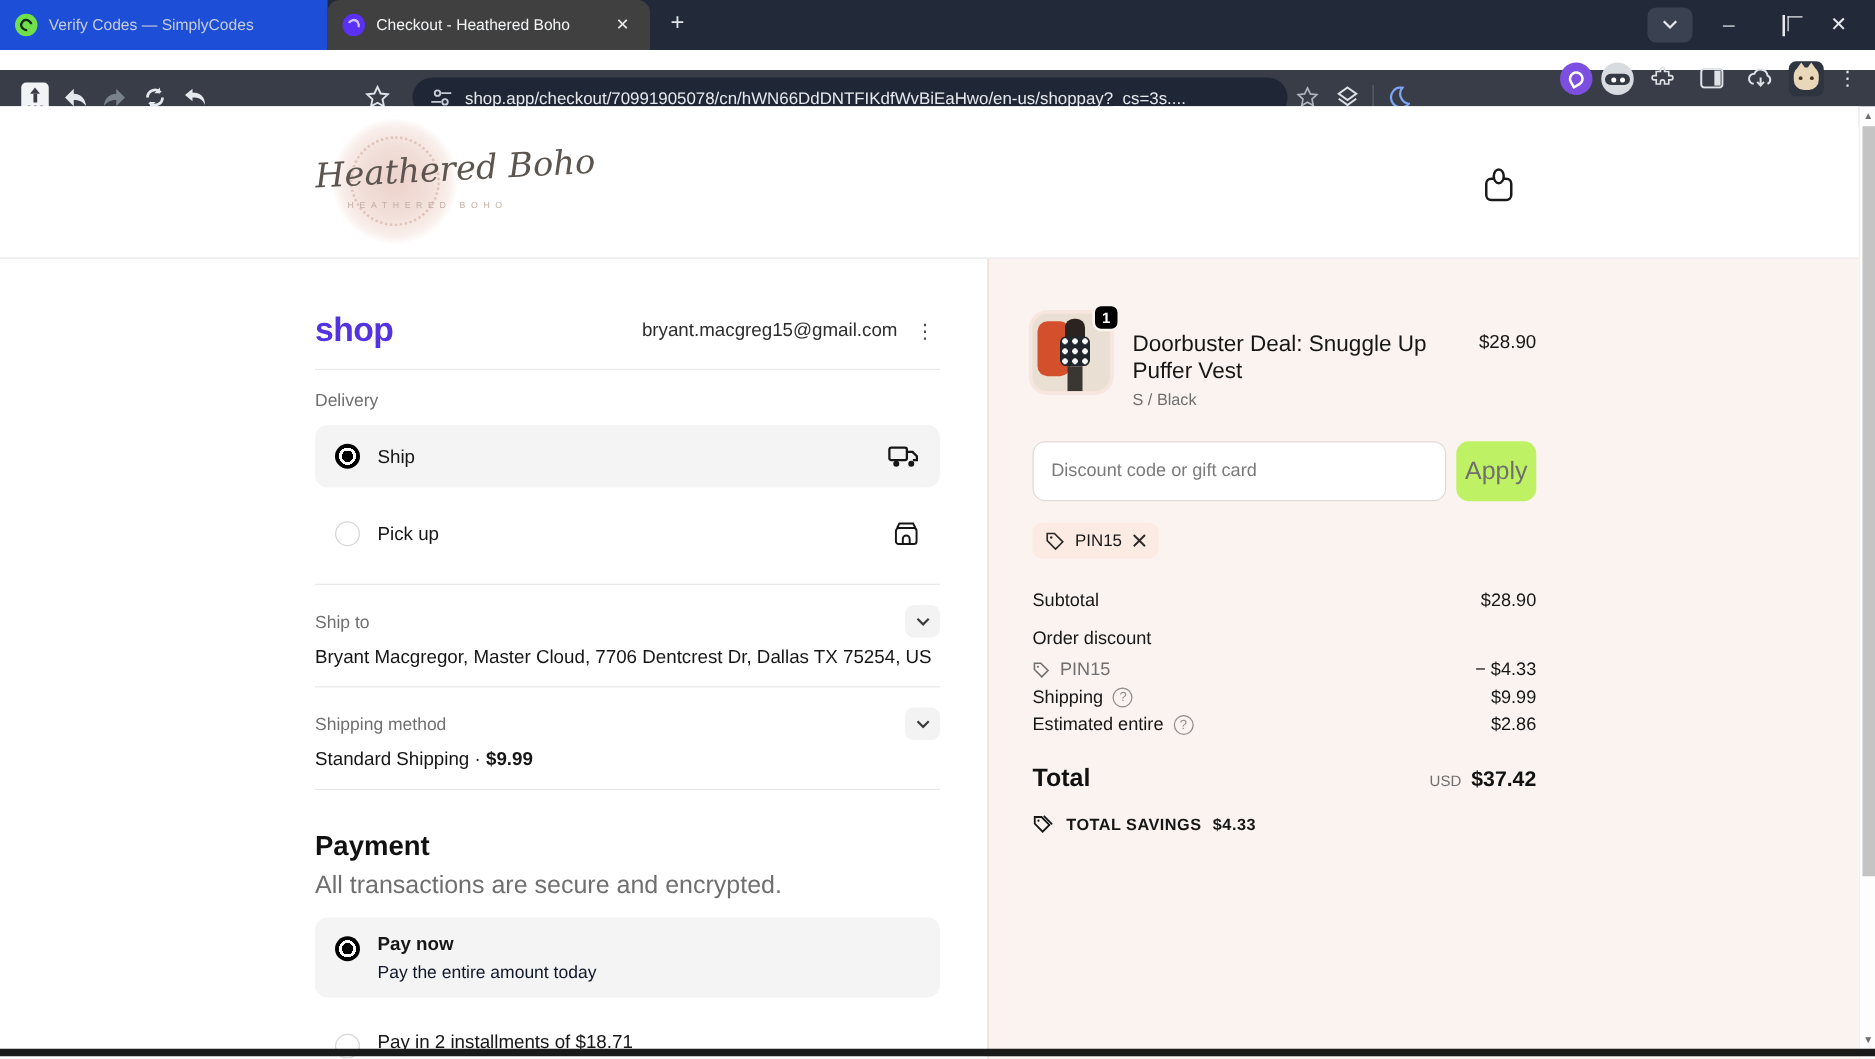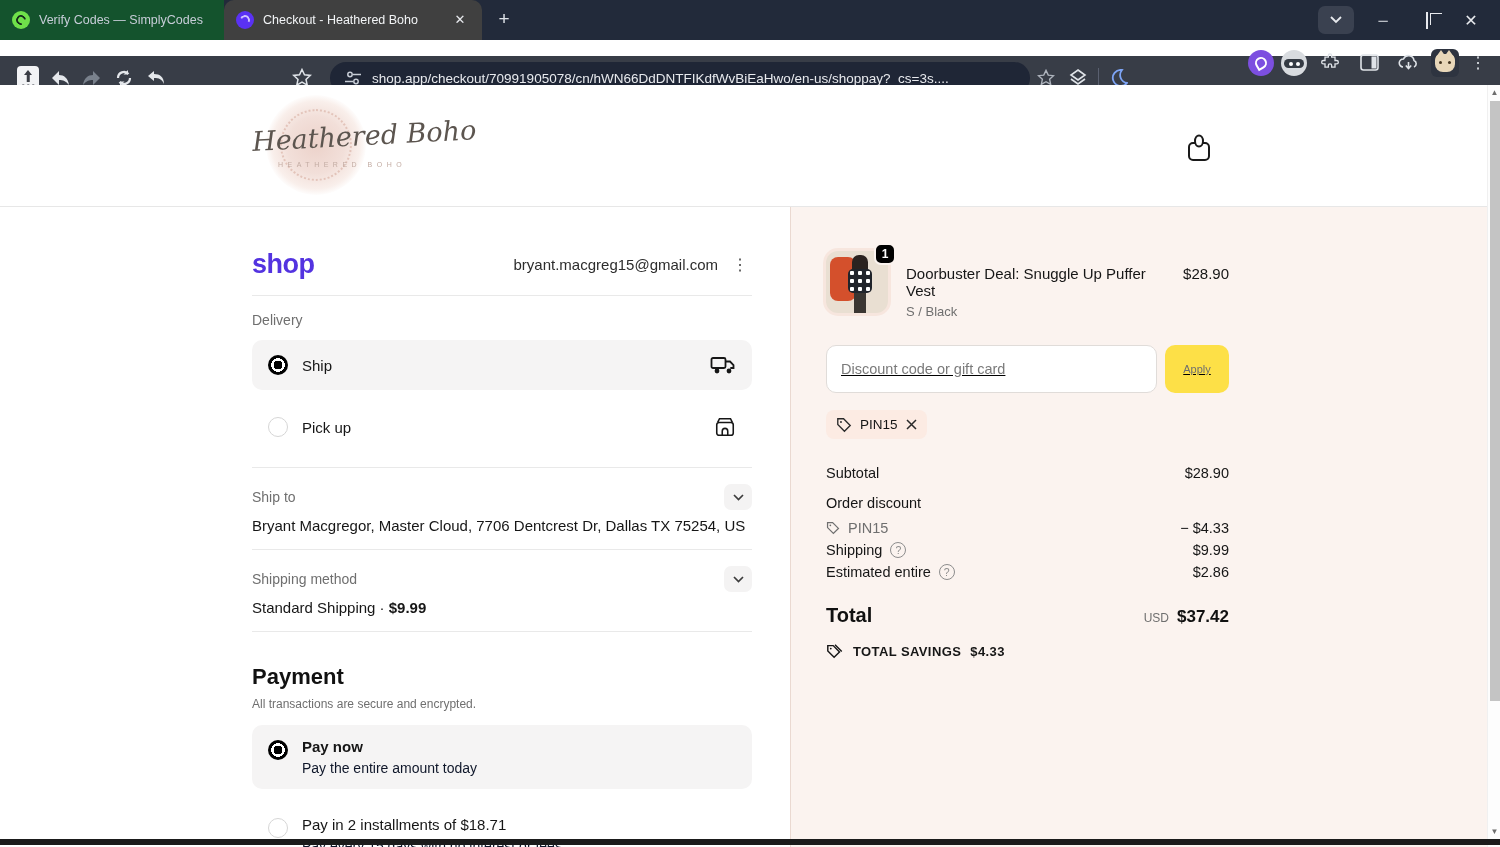--- a/index.html
+++ b/index.html
@@ -2,21 +2,21 @@
 <html><head>
 <meta charset="utf-8">
 <style>
   * { margin:0; padding:0; box-sizing:border-box; }
   html,body { width:1500px; height:847px; overflow:hidden; font-family:"Liberation Sans", sans-serif; background:#fff; }
   .win { position:relative; width:1500px; height:847px; }
 
   
   .tabstrip { position:absolute; top:0; left:0; width:100%; height:40px; background:#222a3a; display:flex; align-items:stretch; }
   .tab { display:flex; align-items:center; gap:9px; padding:0 12px; font-size:12.5px; }
-  .tab.inactive { width:224px; background:#14532d; color:#c7cdd8; }
+  .tab.inactive { width:262px; background:#1d4ed8; color:#c7cdd8; }
   .tab.active { width:258px; background:#404040; color:#f2f4f6; border-radius:10px 10px 0 0; }
   .tab .title { white-space:nowrap; overflow:hidden; text-overflow:ellipsis; flex:1; }
   .favicon { width:18px; height:18px; border-radius:50%; flex:none; position:relative; }
   .fav-green { background:#6fe04a; }
   .fav-green::after { content:""; position:absolute; inset:4px; border-radius:50%; border:2.5px solid #15281c; border-right-color:transparent; transform:rotate(35deg); }
   .fav-shop { background:#5a31f4; }
   .fav-shop::after { content:""; position:absolute; inset:4px; border-radius:50%; border:2.5px solid #cfc2ff; border-left-color:transparent; border-bottom-color:transparent; transform:rotate(-20deg); }
   .tab-close { color:#e8eaee; font-size:13px; width:20px; height:20px; line-height:20px; text-align:center; border-radius:4px; cursor:pointer; }
   .newtab { color:#dfe3e8; font-size:19px; width:28px; height:28px; line-height:26px; text-align:center; margin:6px 0 0 8px; border-radius:6px; cursor:pointer; }
   .strip-right { position:absolute; right:0; top:0; height:40px; display:flex; align-items:center; gap:14px; padding-right:14px; }
@@ -72,46 +72,46 @@
   .optbox { margin-top:12px; height:50px; border-radius:10px; display:flex; align-items:center; padding:0 16px; gap:14px; }
   .optbox.sel { background:#f5f4f4; }
   .radio-on { width:20px; height:20px; border-radius:50%; flex:none;
     background:radial-gradient(circle, #000 0 4.5px, #fff 4.5px 6.8px, #000 6.8px); }
   .radio-off { width:20px; height:20px; border-radius:50%; border:1.5px solid #d6d6d6; background:#fff; flex:none; }
   .optlabel { font-size:15px; color:#161616; flex:1; }
   .rowline { display:flex; align-items:center; justify-content:space-between; margin-top:16px; }
   .chevbtn { width:28px; height:26px; background:#f4f3f3; border-radius:7px; display:flex; align-items:center; justify-content:center; cursor:pointer; }
   .value15 { font-size:15px; color:#161616; margin-top:7px; }
   .payh1 { font-size:22px; font-weight:700; color:#111; margin-top:32px; }
-  .paysub { font-size:12px; color:#6f6f6f; margin-top:7px; }
+  .paysub { font-size:20px; color:#6f6f6f; margin-top:7px; }
   .paybox { margin-top:14px; border-radius:10px; padding:13px 16px; display:flex; gap:14px; align-items:flex-start; }
   .paybox.sel { background:#f5f4f4; }
   .paybox .radio-on, .paybox .radio-off { margin-top:2px; }
   .paytitle { font-size:15px; font-weight:700; color:#161616; }
   .paytitle.normal { font-weight:400; }
   .paydesc { font-size:14px; color:#0f172a; margin-top:5px; }
 
   
   .itemrow { display:flex; align-items:flex-start; gap:18px; }
   .thumbwrap { position:relative; flex:none; }
   .thumb { width:62px; height:62px; border-radius:12px; background:#e9dfd2; box-shadow:0 0 0 3px #f7e6de; position:relative; overflow:hidden; }
   .chair { position:absolute; left:4px; top:6px; width:26px; height:44px; background:#d4502c; border-radius:8px; }
   .hair { position:absolute; left:26px; top:4px; width:16px; height:20px; background:#2b2320; border-radius:7px 7px 4px 4px; }
   .vest { position:absolute; left:22px; top:18px; width:24px; height:24px; border-radius:5px;
     background:radial-gradient(circle at 4px 4px, #fff 2px, #20242b 2.5px) 0 0/8px 8px; }
   .legs { position:absolute; left:28px; top:42px; width:12px; height:20px; background:#3a3632; }
   .qtybadge { position:absolute; top:-8px; right:-8px; min-width:22px; height:22px; background:#000; color:#fff; font-size:12px; font-weight:700; border-radius:7px; border:2px solid #fbf3ef; display:flex; align-items:center; justify-content:center; }
   .itemmid { flex:1; padding-top:14px; }
-  .itemtitle { font-size:15px; color:#161616; }
+  .itemtitle { font-size:18px; color:#161616; }
   .itemvariant { font-size:13px; color:#6f6f6f; margin-top:5px; }
   .itemprice { font-size:15px; color:#161616; padding-top:14px; }
-  .discrow { display:flex; gap:8px; margin-top:26px;text-decoration:underline; }
+  .discrow { display:flex; gap:8px; margin-top:26px; }
   .discinput { flex:1; height:48px; border:1px solid #e0dcd9; border-radius:10px; background:#fff; padding:0 14px; font-size:14.5px; color:#161616; outline:none; font-family:"Liberation Sans",sans-serif; }
   .discinput::placeholder { color:#7a7a7a; }
-  .applybtn { width:64px; height:48px; border:none; border-radius:10px; background:#fde047; color:#6f6f6f; font-size:11px; cursor:pointer; font-family:"Liberation Sans",sans-serif; }
+  .applybtn { width:64px; height:48px; border:none; border-radius:10px; background:#bef264; color:#6f6f6f; font-size:20px; cursor:pointer; font-family:"Liberation Sans",sans-serif; }
   .chip { display:inline-flex; align-items:center; gap:8px; height:29px; background:#fcebe3; border-radius:8px; padding:0 10px; margin-top:17px; font-size:13.5px; color:#161616; }
   .chipx { cursor:pointer; display:flex; align-items:center; }
   .totals { margin-top:26px; font-size:14.5px; color:#161616; }
   .trow { display:flex; justify-content:space-between; align-items:center; margin-top:6px; }
   .trow .lbl { display:flex; align-items:center; gap:8px; }
   .subrow { color:#6f6f6f; }
   .helpq { width:16px; height:16px; border-radius:50%; border:1.2px solid #8d8d8d; color:#8d8d8d; font-size:10.5px; display:inline-flex; align-items:center; justify-content:center; cursor:pointer; }
   .totalrow { display:flex; justify-content:space-between; align-items:baseline; margin-top:24px; }
   .totallbl { font-size:20px; font-weight:700; color:#111; }
   .totalval { display:flex; align-items:baseline; gap:8px; }

